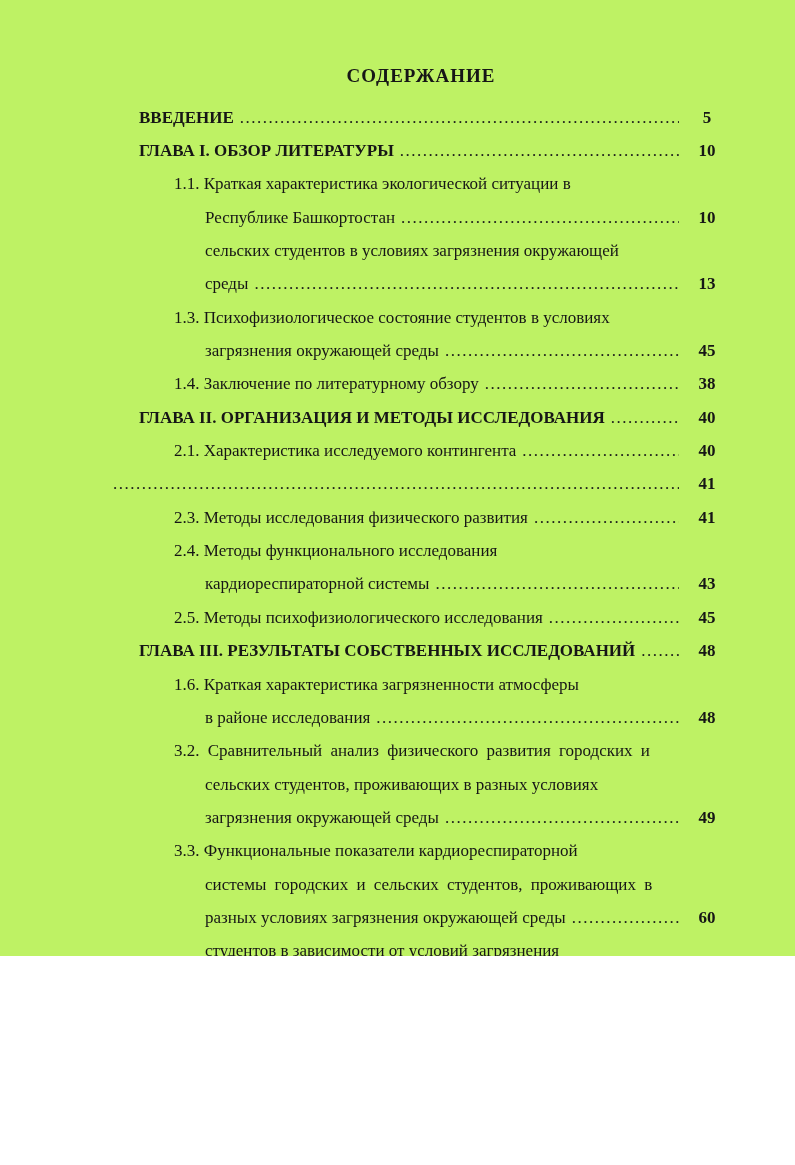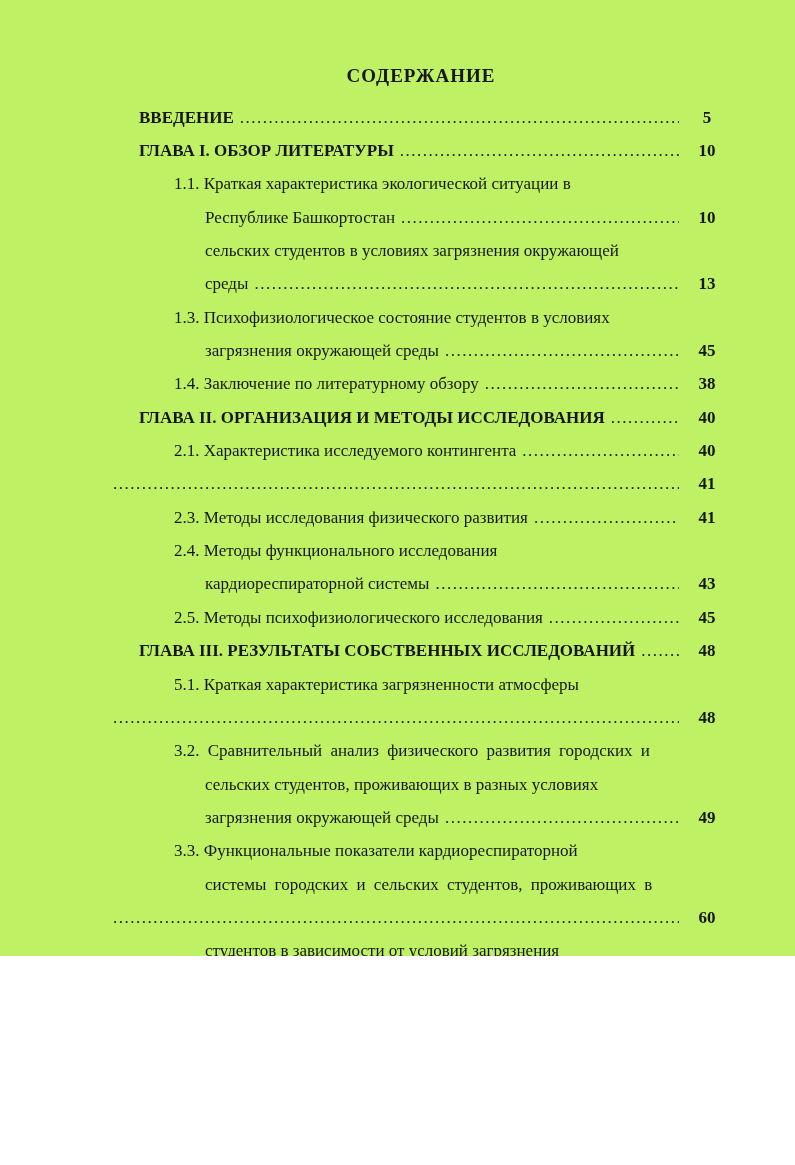--- a/index.html
+++ b/index.html
@@ -136,23 +136,24 @@
         <span class="entry-text ind-1">2.5. Методы психофизиологического исследования</span>
         <span class="leader">............................................................................................................................................................................................................................</span>
         <span class="pagenum">45</span>
       </div>
       <div class="line bold">
         <span class="entry-text ind-0">ГЛАВА III. РЕЗУЛЬТАТЫ СОБСТВЕННЫХ ИССЛЕДОВАНИЙ</span>
         <span class="leader">............................................................................................................................................................................................................................</span>
         <span class="pagenum bold">48</span>
       </div>
       <div class="line">
-        <span class="entry-text ind-1">5.1. Краткая характеристика загрязненности атмосферы</span>
+        <span class="entry-text ind-1">1.6. Краткая характеристика загрязненности атмосферы</span>
       </div>
       <div class="line">
+        <span class="entry-text ind-2">в районе исследования</span>
         <span class="leader">............................................................................................................................................................................................................................</span>
         <span class="pagenum">48</span>
       </div>
       <div class="line">
         <span class="entry-text ind-1 spread">3.2. Сравнительный анализ физического развития городских и</span>
       </div>
       <div class="line">
         <span class="entry-text ind-2">сельских студентов, проживающих в разных условиях</span>
       </div>
       <div class="line">
@@ -160,20 +161,21 @@
         <span class="leader">............................................................................................................................................................................................................................</span>
         <span class="pagenum">49</span>
       </div>
       <div class="line">
         <span class="entry-text ind-1">3.3. Функциональные показатели кардиореспираторной</span>
       </div>
       <div class="line">
         <span class="entry-text ind-2 spread">системы городских и сельских студентов, проживающих в</span>
       </div>
       <div class="line">
+        <span class="entry-text ind-2">разных условиях загрязнения окружающей среды</span>
         <span class="leader">............................................................................................................................................................................................................................</span>
         <span class="pagenum">60</span>
       </div>
       <div class="line">
         <span class="entry-text ind-2">студентов в зависимости от условий загрязнения</span>
       </div>
       <div class="line">
         <span class="entry-text ind-2">окружающей среды</span>
         <span class="leader">............................................................................................................................................................................................................................</span>
         <span class="pagenum">90</span>

